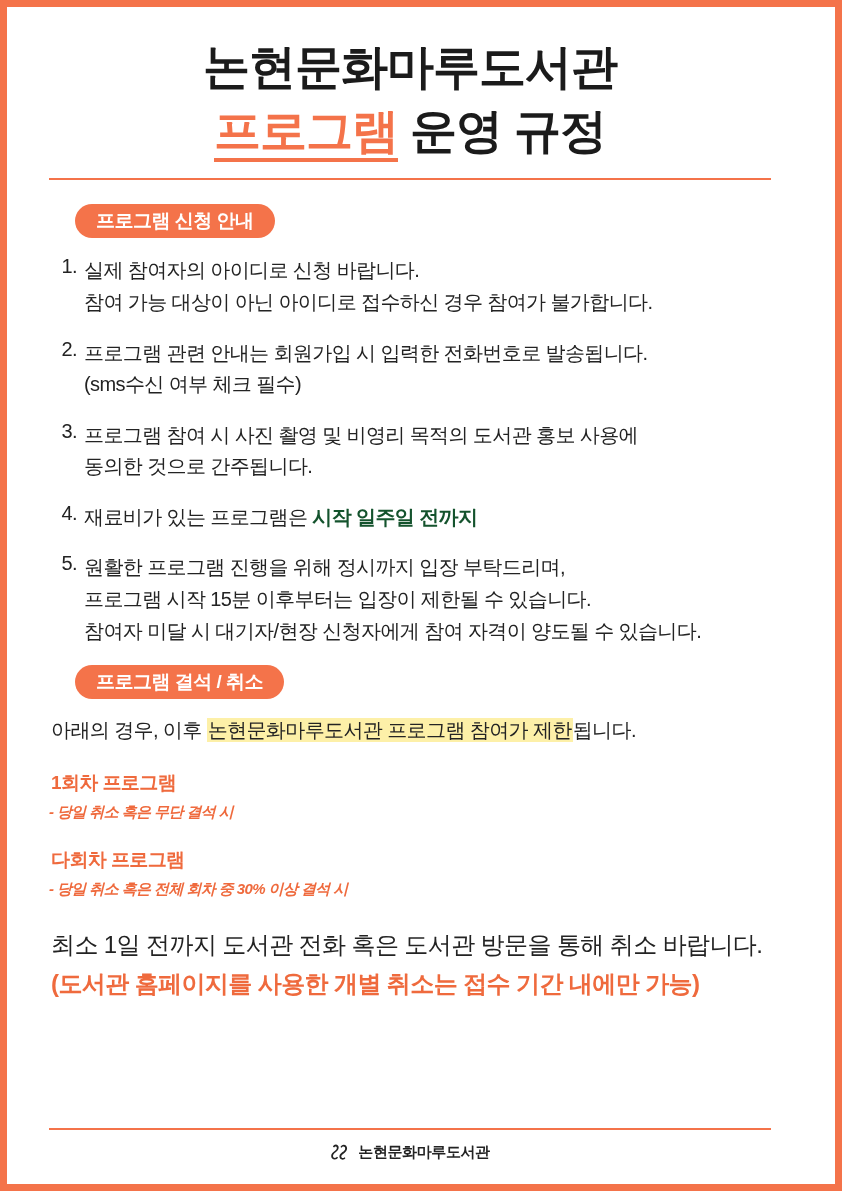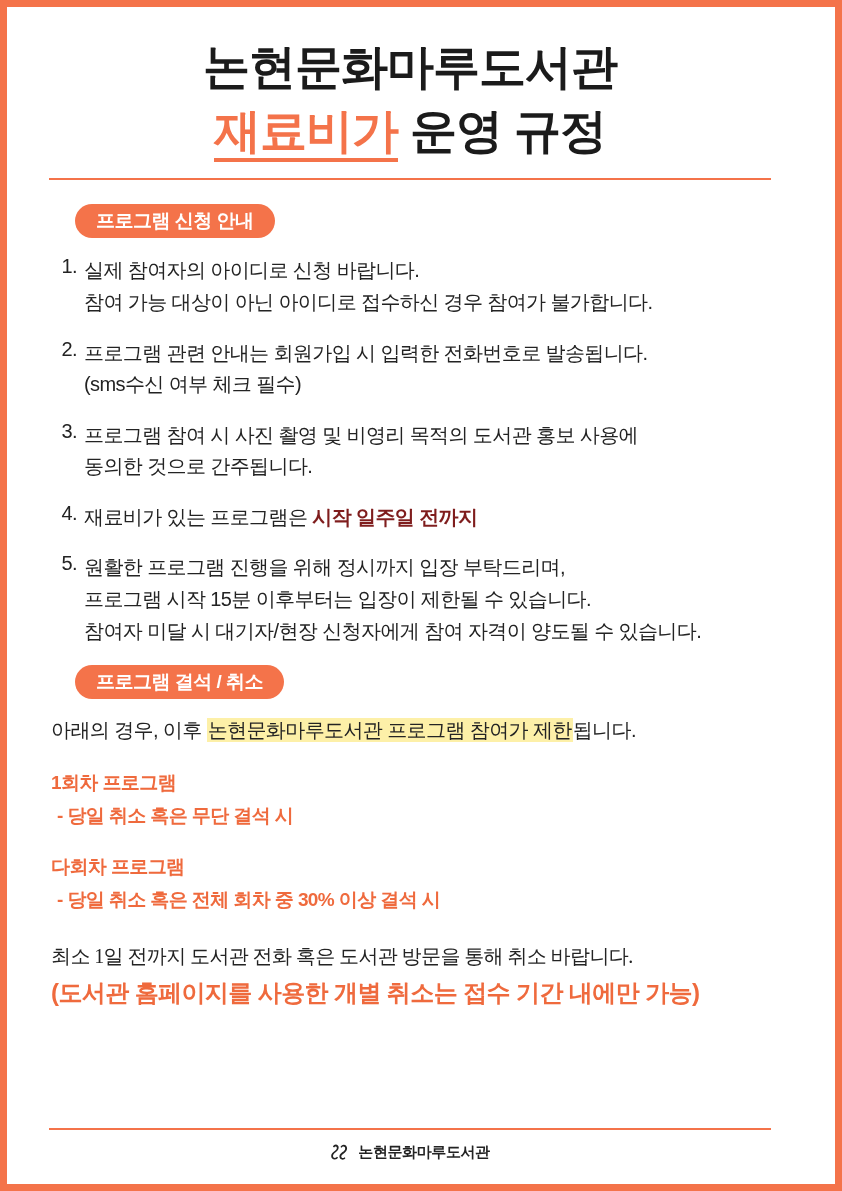--- a/index.html
+++ b/index.html
@@ -103,21 +103,21 @@
     padding-right: 7px;
     font-size: 20px;
     color: #232323;
   }
   .item-body { flex: 1 1 auto; }
   .item-body .ln {
     display: block;
     line-height: 1.58;
   }
   .hl-orange {
-    color: #7f1d1d;
+    color: #14532d;
     font-weight: bold;
   }
   .bold-dark { font-weight: bold; color: #232323; }
 
   
   .cancel-section { margin-top: 18px; }
   .cancel-lead {
     font-size: 20px;
     color: #232323;
     letter-spacing: -0.6px;
@@ -129,32 +129,32 @@
     padding: 1px 1px;
   }
   .sub-head {
     font-size: 19px;
     font-weight: bold;
     color: #ef6a3d;
     letter-spacing: -0.6px;
     margin: 25px 0 0 2px;
   }
   .sub-item {
-    font-size: 19px;
+    font-size: 15px;
     font-weight: bold;
     color: #ef6a3d;
     letter-spacing: -0.6px;
-    margin: 7px 0 0 8px;
+    margin: 7px 0 0 0;
+    font-style: italic;
   }
   .note-line {
-    font-size: 20px;
+    font-size: 24px;
     color: #232323;
     letter-spacing: -0.6px;
     margin: 30px 0 0 2px;
-    font-family: Liberation Serif, serif;
   }
   .note-line-strong {
     font-size: 24px;
     font-weight: bold;
     color: #ef6a3d;
     letter-spacing: -0.6px;
     margin: 7px 0 0 2px;
   }
 
   
@@ -185,21 +185,21 @@
 </style>
 </head>
 <body>
 
 <div class="poster">
   <div class="inner">
 
     <div class="title-block">
       <div class="title-line1">논현문화마루도서관</div>
       <div class="title-line2">
-        <span class="title-accent">재료비가</span><span> 운영 규정</span>
+        <span class="title-accent">프로그램</span><span> 운영 규정</span>
       </div>
     </div>
     <hr class="divider">
 
     <div class="pill-wrap" style="margin-top:24px;">
       <span class="pill">프로그램 신청 안내</span>
     </div>
 
     <ul class="list">
       <li>

